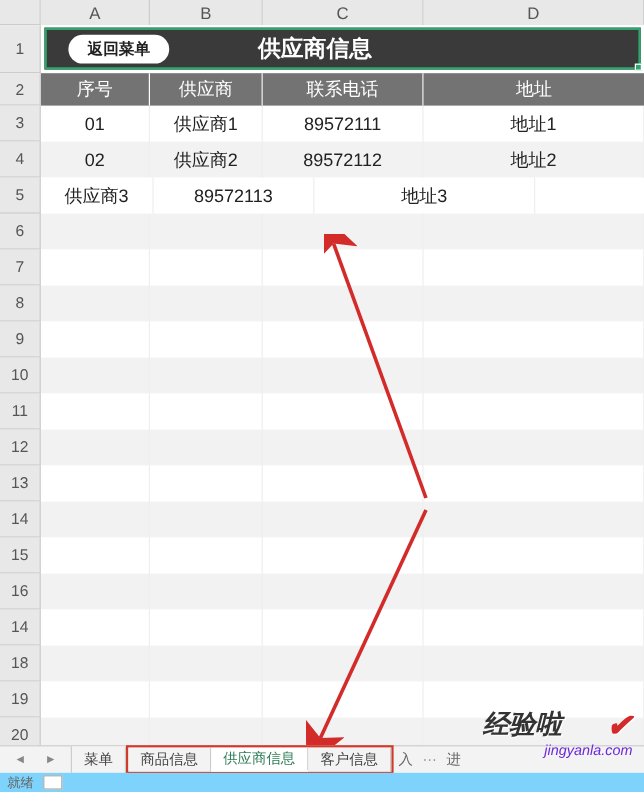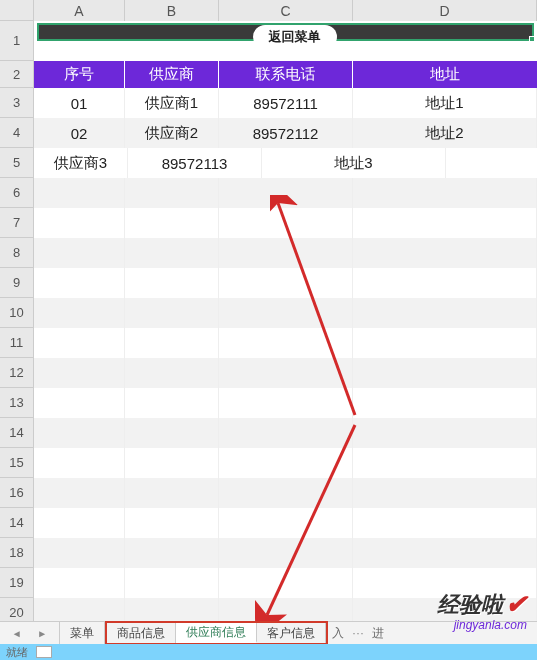--- a/index.html
+++ b/index.html
@@ -85,26 +85,25 @@
       display: flex;
       align-items: center;
       position: relative;
       height: 100%;
     }
     .title-block {
       position: absolute;
       left: 3px;
       top: 2px;
       width: 497px;
-      height: 18px;
+      height: 35px;
       background: #3a3a3a;
       border: 2px solid #31a36d;
       display: flex;
       align-items: center;
-      flex-direction: column;
     }
     .back-btn {
       background: #fff;
       border-radius: 12px;
       padding: 3px 16px;
       margin-left: 18px;
       font-size: 13px;
       font-weight: bold;
       color: #222;
       border: none;
@@ -122,21 +121,21 @@
       height: 6px;
       background: #31a36d;
       border: 1px solid #fff;
       right: -3px;
       bottom: -3px;
     }
     .row1 { height: 40px; }
     
     
     .header-row .cell {
-      background: #6d28d9;
+      background: #737373;
       color: #fff;
       font-size: 15px;
       border-right: 1px solid #fff;
     }
     .header-row .cell:last-child { border-right: none; }
     .header-row { height: 27px; }
     
     .data-row .cell { justify-content: center; }
     
     
@@ -226,21 +225,22 @@
       text-align: right;
       pointer-events: none;
     }
     .wm-main {
       font-size: 22px;
       font-weight: bold;
       color: #333;
       font-style: italic;
       text-shadow: 1px 1px 0 #fff;
       display: inline-flex;
-      align-items: center;
+      align-items: flex-start;
+      gap: 35px;
     }
     .wm-check {
       color: #d32a2a;
       font-size: 26px;
       margin-left: 2px;
     }
     .wm-sub {
       font-size: 12px;
       color: #6d28d9;
       font-style: italic;

